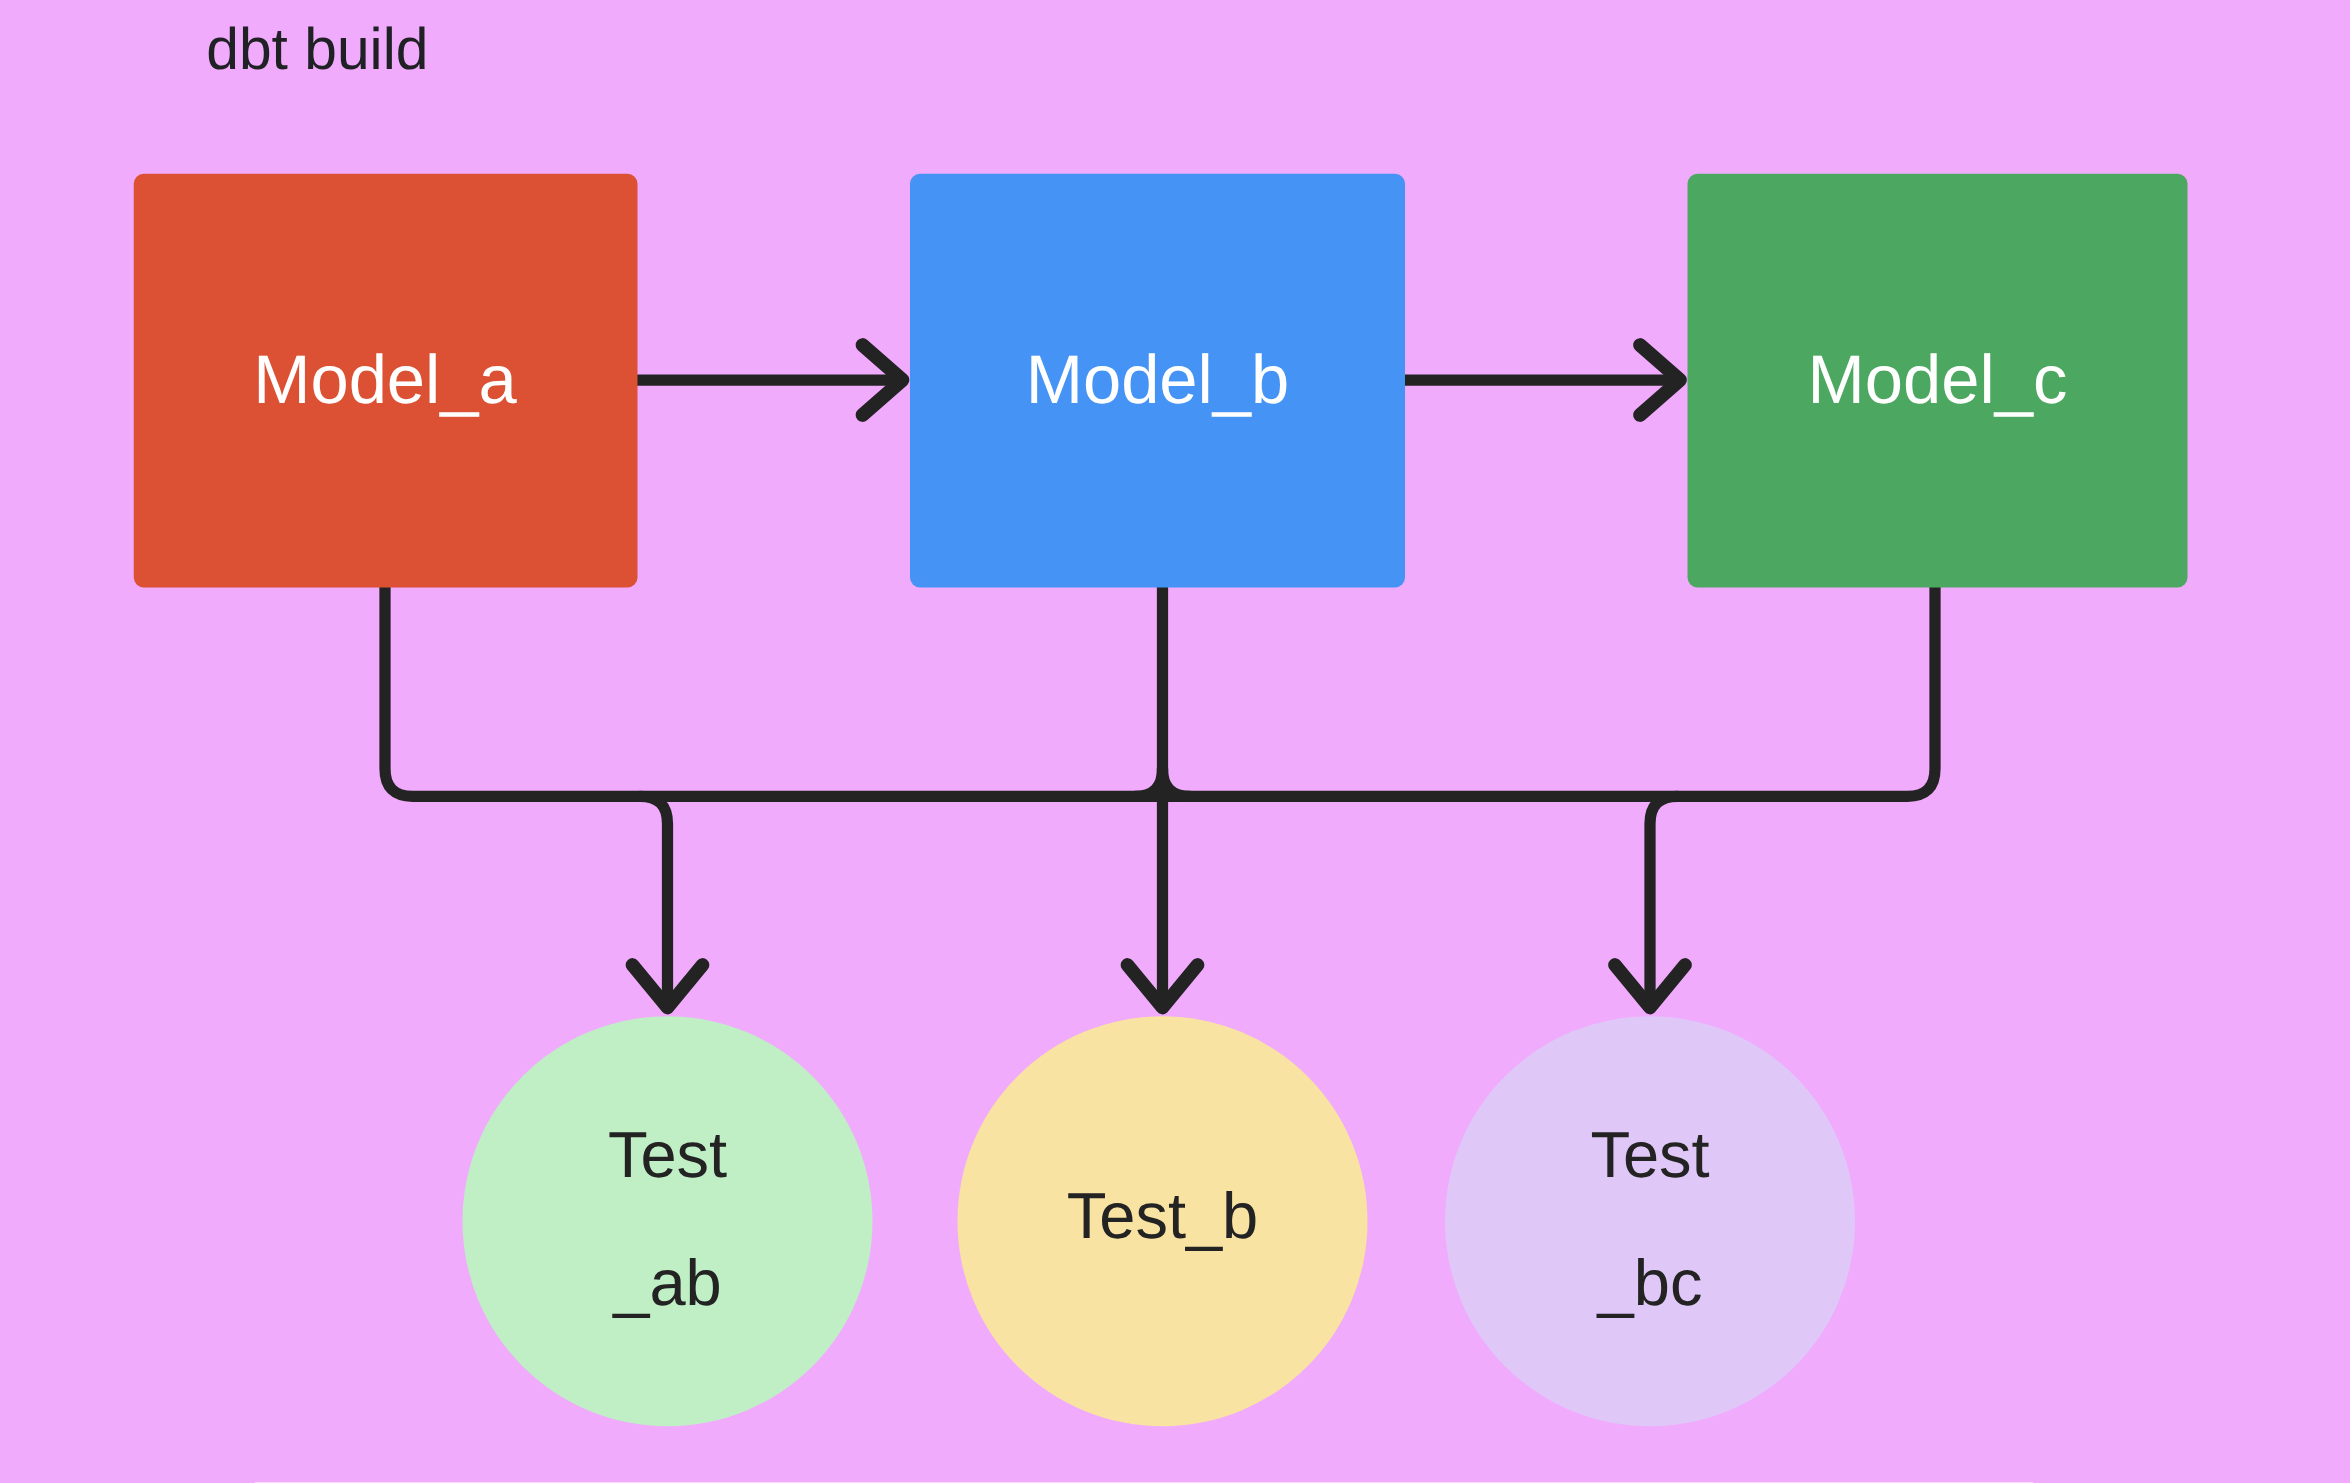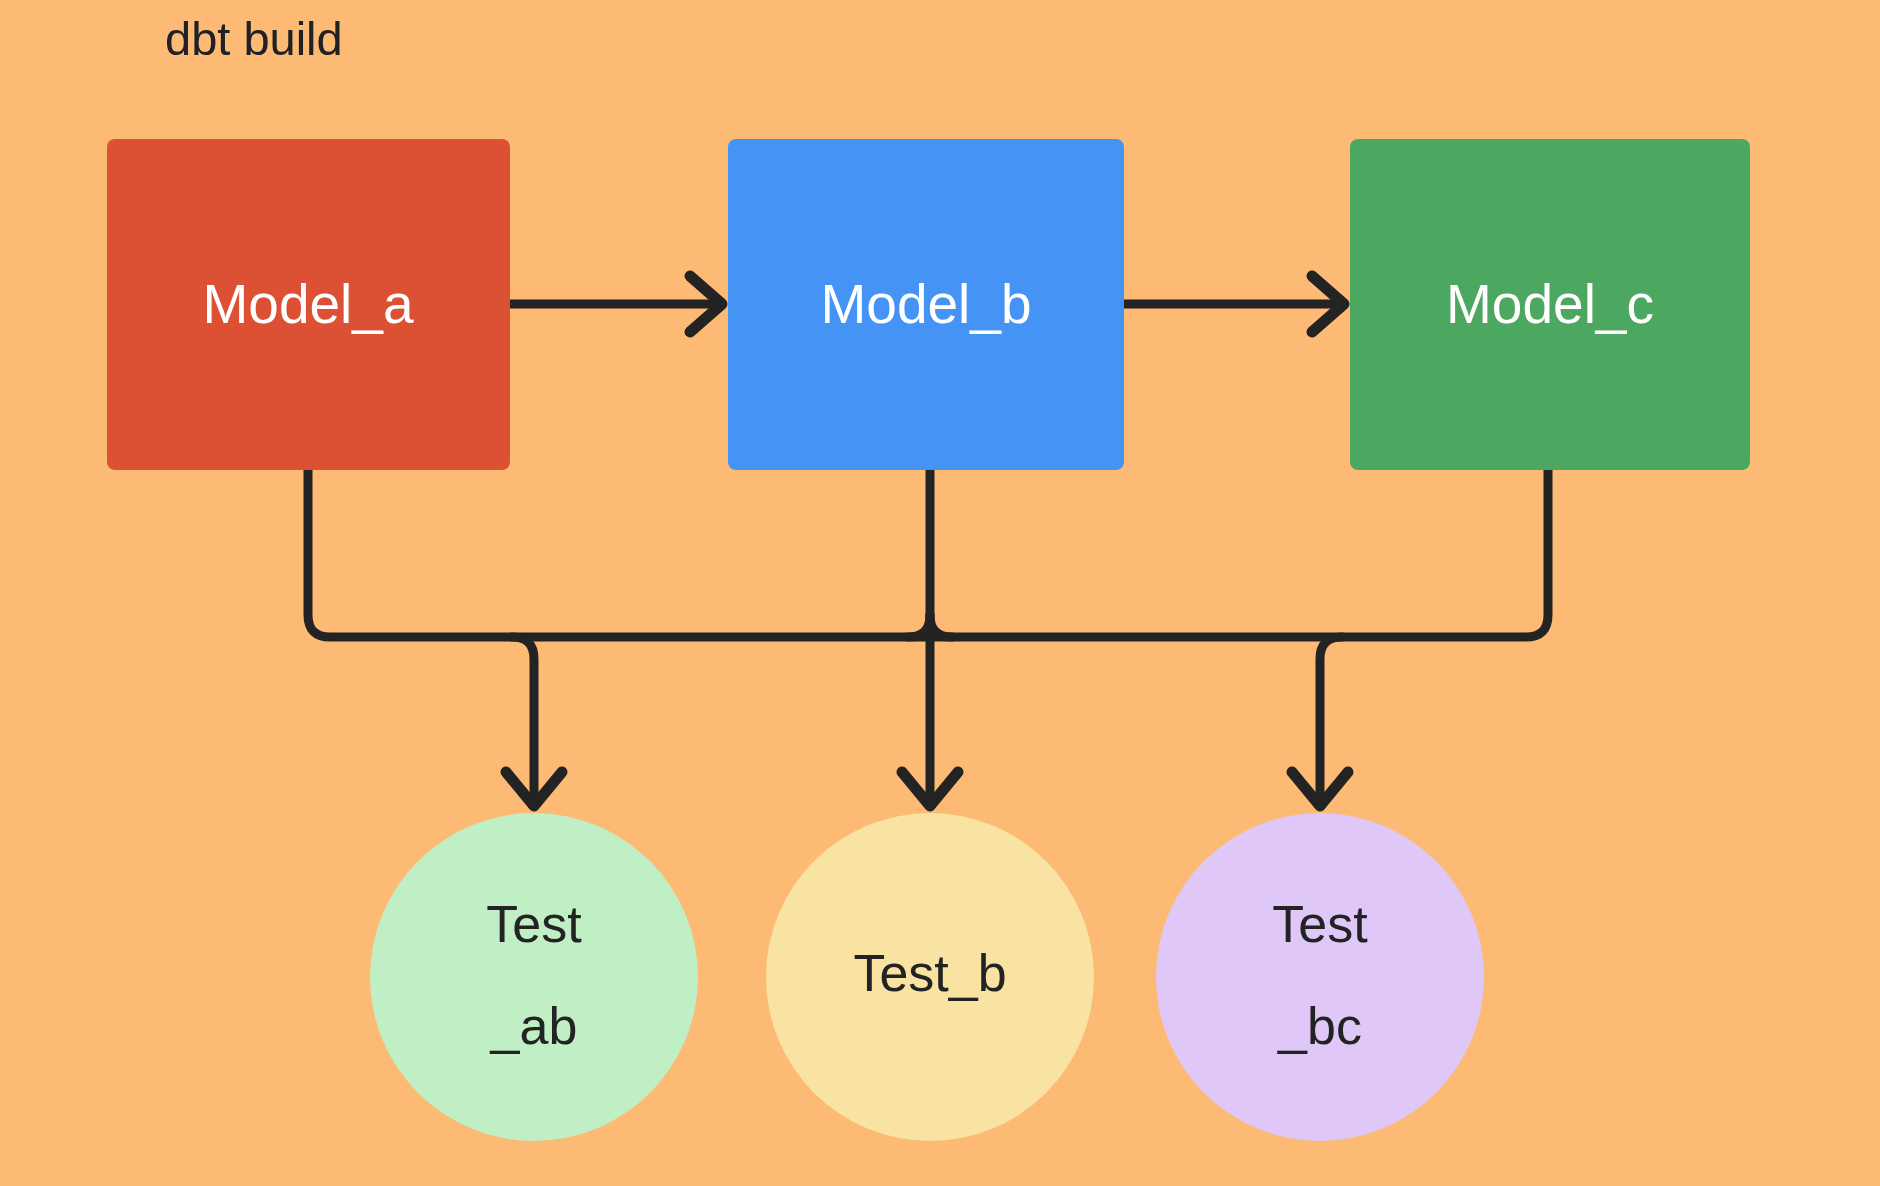--- a/index.html
+++ b/index.html
@@ -8,21 +8,21 @@
     padding: 0;
     background: #ffffff;
   }
   body {
     font-family: "Liberation Sans", sans-serif;
   }
   #canvas {
     position: relative;
     width: 1880px;
     height: 1186px;
-    background: #fdba74;
+    background: #f0abfc;
     overflow: hidden;
   }
   #diagram-svg {
     position: absolute;
     left: 0;
     top: 0;
     width: 1880px;
     height: 1186px;
     display: block;
   }

